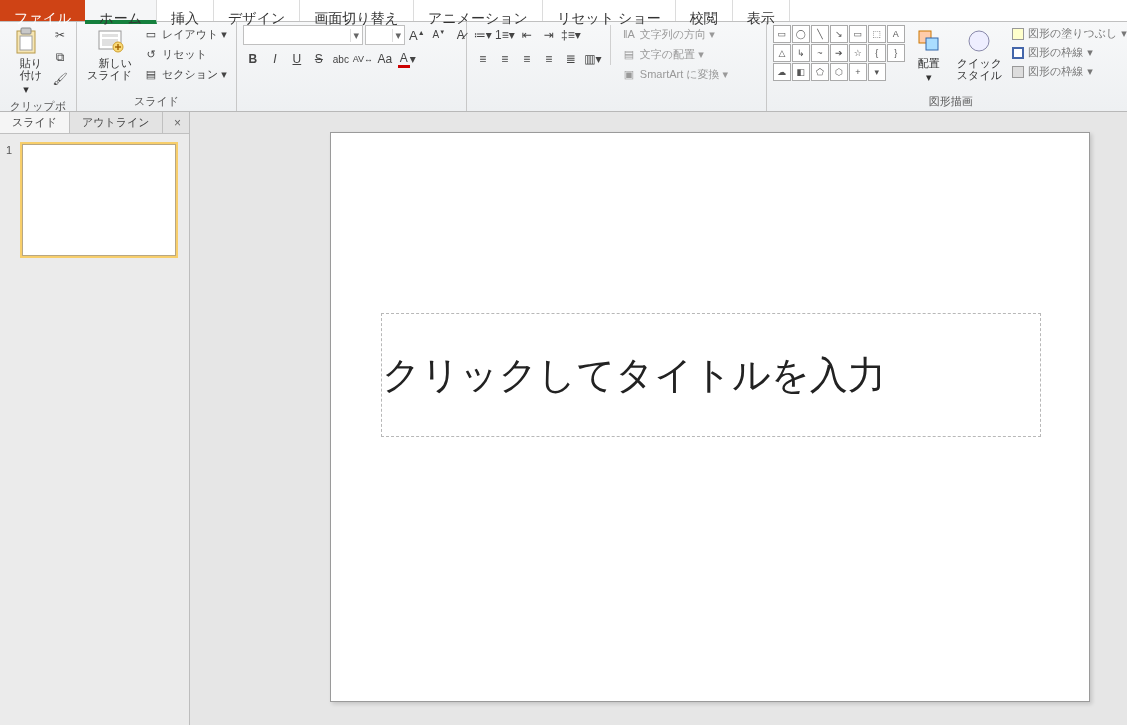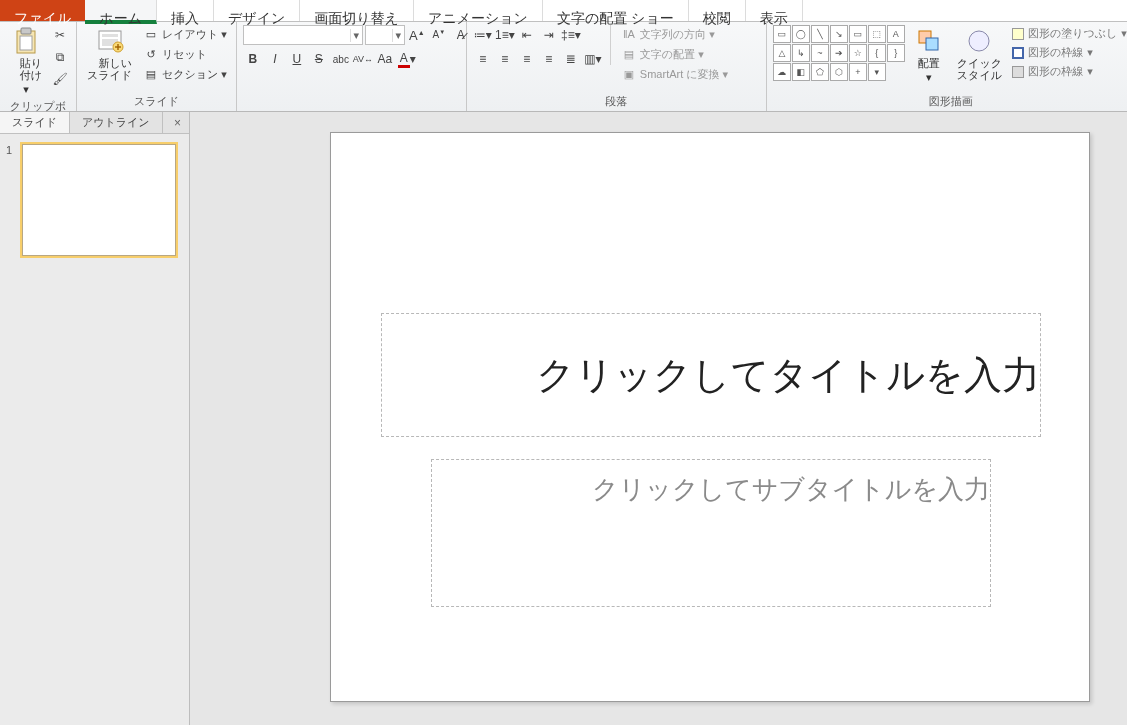--- a/index.html
+++ b/index.html
@@ -50,39 +50,39 @@
 .sp-tab.active { background: #f5f5f5; }
 .sp-close { margin-left: auto; padding: 2px 8px; cursor: pointer; color: #666; display: flex; align-items: center; }
 .thumbs { padding: 10px 6px; }
 .thumb-row { display: flex; gap: 6px; }
 .thumb-num { font-size: 11px; color: #555; width: 10px; }
 .thumb { width: 154px; height: 112px; background: #fff; border: 1px solid #b8a783; box-shadow: 0 0 0 2px #f7ce6b; cursor: pointer; }
 
 
 .canvas-area { flex: 1; background: #e6e6e6; position: relative; overflow: hidden; }
 .slide { position: absolute; left: 140px; top: 20px; width: 760px; height: 570px; background: #fff; border: 1px solid #9a9a9a; box-shadow: 2px 2px 4px rgba(0,0,0,0.15); }
-.ph { position: absolute; border: 1px dashed #b8b8b8; display: flex; align-items: flex-start; justify-content: flex-end; cursor: text; }
+.ph { position: absolute; border: 1px dashed #b8b8b8; display: flex; align-items: flex-start; justify-content: flex-start; cursor: text; }
 .ph-title { left: 50px; top: 180px; width: 660px; height: 124px; align-items: center; }
 .ph-title .txt { font-size: 38px; color: #222; }
 .ph-sub { left: 100px; top: 326px; width: 560px; height: 148px; padding-top: 12px; }
 .ph-sub .txt { font-size: 26px; color: #8a8a8a; }
 
 .sep-v { width: 1px; height: 40px; background: #d0d0d0; margin: 0 3px; }
 </style>
 </head>
 <body>
 
 <div class="tab-bar">
   <div class="tab file">ファイル</div>
   <div class="tab active">ホーム</div>
   <div class="tab">挿入</div>
   <div class="tab">デザイン</div>
   <div class="tab">画面切り替え</div>
   <div class="tab">アニメーション</div>
-  <div class="tab">文字の配置 ショー</div>
+  <div class="tab">リセット ショー</div>
   <div class="tab">校閲</div>
   <div class="tab">表示</div>
 </div>
 
 <div class="ribbon">
 
   <div class="group">
     <div class="group-body">
       <div class="big-btn">
         <div class="big-icon">
@@ -207,21 +207,20 @@
           <div class="tool"><span>▥</span>▾</div>
         </div>
       </div>
       <div class="sep-v"></div>
       <div class="stack">
         <div class="stack-row" style="color:#999;"><span class="mini-icon">‖A</span><span>文字列の方向</span> ▾</div>
         <div class="stack-row" style="color:#999;"><span class="mini-icon">▤</span><span>文字の配置</span> ▾</div>
         <div class="stack-row" style="color:#999;"><span class="mini-icon">▣</span><span>SmartArt に変換</span> ▾</div>
       </div>
     </div>
-    <div class="group-label">段落</div>
   </div>
 
   <div class="group" style="flex:1;">
     <div class="group-body">
       <div class="shape-gallery">
         <div class="shape-cell">▭</div>
         <div class="shape-cell">◯</div>
         <div class="shape-cell">╲</div>
         <div class="shape-cell">↘</div>
         <div class="shape-cell">▭</div>
@@ -287,19 +286,16 @@
         <div class="thumb"></div>
       </div>
     </div>
   </div>
 
   <div class="canvas-area">
     <div class="slide">
       <div class="ph ph-title">
         <div class="txt">クリックしてタイトルを入力</div>
       </div>
-      <div class="ph ph-sub">
-        <div class="txt">クリックしてサブタイトルを入力</div>
-      </div>
     </div>
   </div>
 
 </div>
 
 </body></html>

